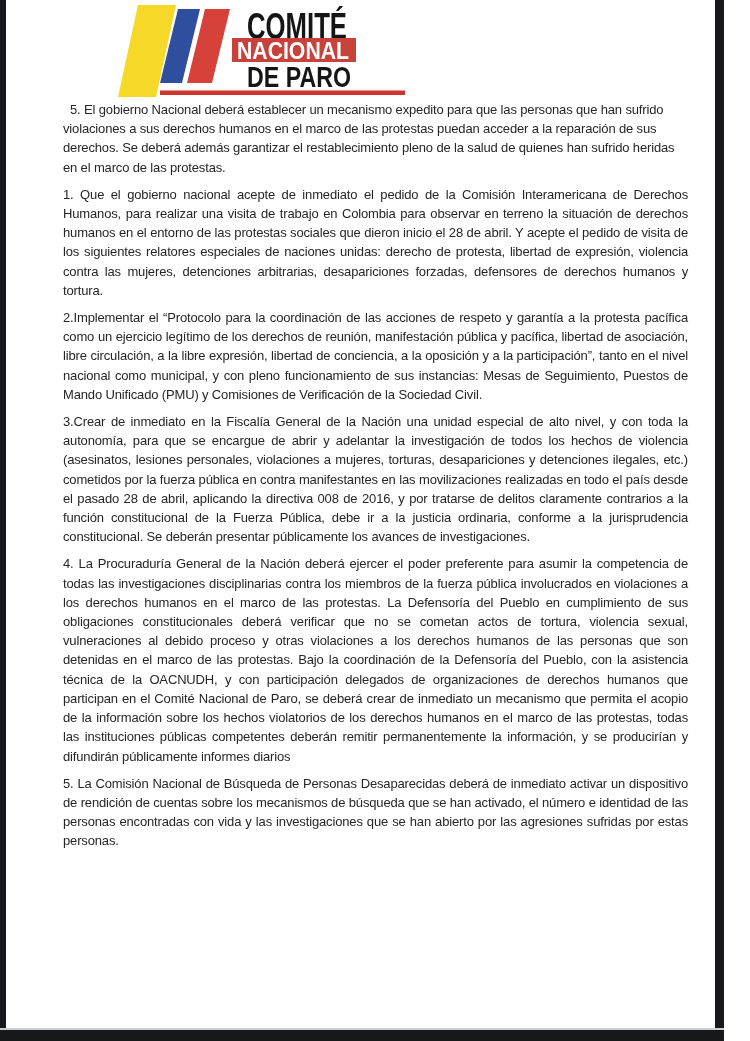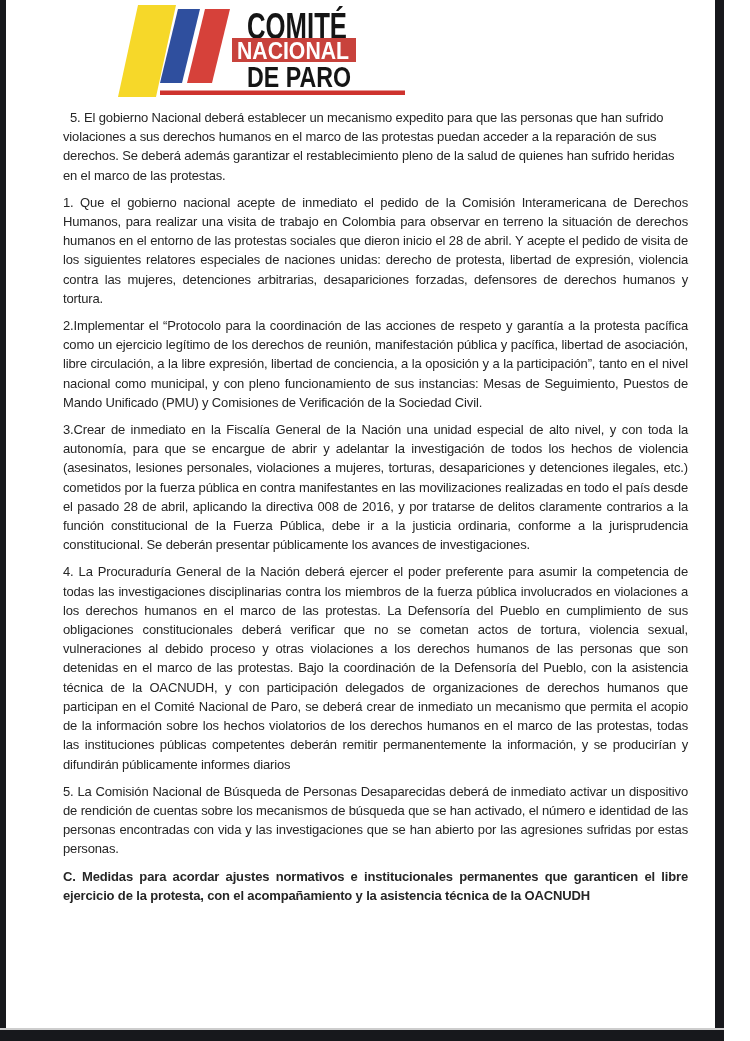--- a/index.html
+++ b/index.html
@@ -20,21 +20,21 @@
     font-weight:bold;
   }
 
   .doc {
     position:absolute; left:63px; top:100px; width:625px;
     color:var(--ink, #262626);
     font-size:13px; line-height:19.2px; letter-spacing:-0.15px;
   }
   .doc p { margin:0 0 8px 0; text-align:justify; }
   .doc p.left   { text-align:left; }
-  .doc p.indent { text-indent:7px;margin-top:8px; }
+  .doc p.indent { text-indent:7px; }
   .doc p.bold   { font-weight:bold; }
 </style>
 </head>
 <body>
 
 <div class="page">
 
   <div class="edge edge-left"></div>
   <div class="edge edge-right"></div>
   <div class="edge-bottom-shade"></div>
@@ -57,16 +57,15 @@
     </svg>
   </header>
 
   <main class="doc">
     <p class="left indent">5. El gobierno Nacional deberá establecer un mecanismo expedito para que las personas que han sufrido violaciones a sus derechos humanos en el marco de las protestas puedan acceder a la reparación de sus derechos. Se deberá además garantizar el restablecimiento pleno de la salud de quienes han sufrido heridas en el marco de las protestas.</p>
     <p>1. Que el gobierno nacional acepte de inmediato el pedido de la Comisión Interamericana de Derechos Humanos, para realizar una visita de trabajo en Colombia para observar en terreno la situación de derechos humanos en el entorno de las protestas sociales que dieron inicio el 28 de abril. Y acepte el pedido de visita de los siguientes relatores especiales de naciones unidas: derecho de protesta, libertad de expresión, violencia contra las mujeres, detenciones arbitrarias, desapariciones forzadas, defensores de derechos humanos y tortura.</p>
     <p>2.Implementar el “Protocolo para la coordinación de las acciones de respeto y garantía a la protesta pacífica como un ejercicio legítimo de los derechos de reunión, manifestación pública y pacífica, libertad de asociación, libre circulación, a la libre expresión, libertad de conciencia, a la oposición y a la participación”, tanto en el nivel nacional como municipal, y con pleno funcionamiento de sus instancias: Mesas de Seguimiento, Puestos de Mando Unificado (PMU) y Comisiones de Verificación de la Sociedad Civil.</p>
     <p>3.Crear de inmediato en la Fiscalía General de la Nación una unidad especial de alto nivel, y con toda la autonomía, para que se encargue de abrir y adelantar la investigación de todos los hechos de violencia (asesinatos, lesiones personales, violaciones a mujeres, torturas, desapariciones y detenciones ilegales, etc.) cometidos por la fuerza pública en contra manifestantes en las movilizaciones realizadas en todo el país desde el pasado 28 de abril, aplicando la directiva 008 de 2016, y por tratarse de delitos claramente contrarios a la función constitucional de la Fuerza Pública, debe ir a la justicia ordinaria, conforme a la jurisprudencia constitucional. Se deberán presentar públicamente los avances de investigaciones.</p>
     <p>4. La Procuraduría General de la Nación deberá ejercer el poder preferente para asumir la competencia de todas las investigaciones disciplinarias contra los miembros de la fuerza pública involucrados en violaciones a los derechos humanos en el marco de las protestas. La Defensoría del Pueblo en cumplimiento de sus obligaciones constitucionales deberá verificar que no se cometan actos de tortura, violencia sexual, vulneraciones al debido proceso y otras violaciones a los derechos humanos de las personas que son detenidas en el marco de las protestas. Bajo la coordinación de la Defensoría del Pueblo, con la asistencia técnica de la OACNUDH, y con participación delegados de organizaciones de derechos humanos que participan en el Comité Nacional de Paro, se deberá crear de inmediato un mecanismo que permita el acopio de la información sobre los hechos violatorios de los derechos humanos en el marco de las protestas, todas las instituciones públicas competentes deberán remitir permanentemente la información, y se producirían y difundirán públicamente informes diarios</p>
     <p>5. La Comisión Nacional de Búsqueda de Personas Desaparecidas deberá de inmediato activar un dispositivo de rendición de cuentas sobre los mecanismos de búsqueda que se han activado, el número e identidad de las personas encontradas con vida y las investigaciones que se han abierto por las agresiones sufridas por estas personas.</p>
-    <p class="bold">C. Medidas para acordar ajustes normativos e institucionales permanentes que garanticen el libre ejercicio de la protesta, con el acompañamiento y la asistencia técnica de la OACNUDH</p>
   </main>
 
 </div>
 
 </body></html>

